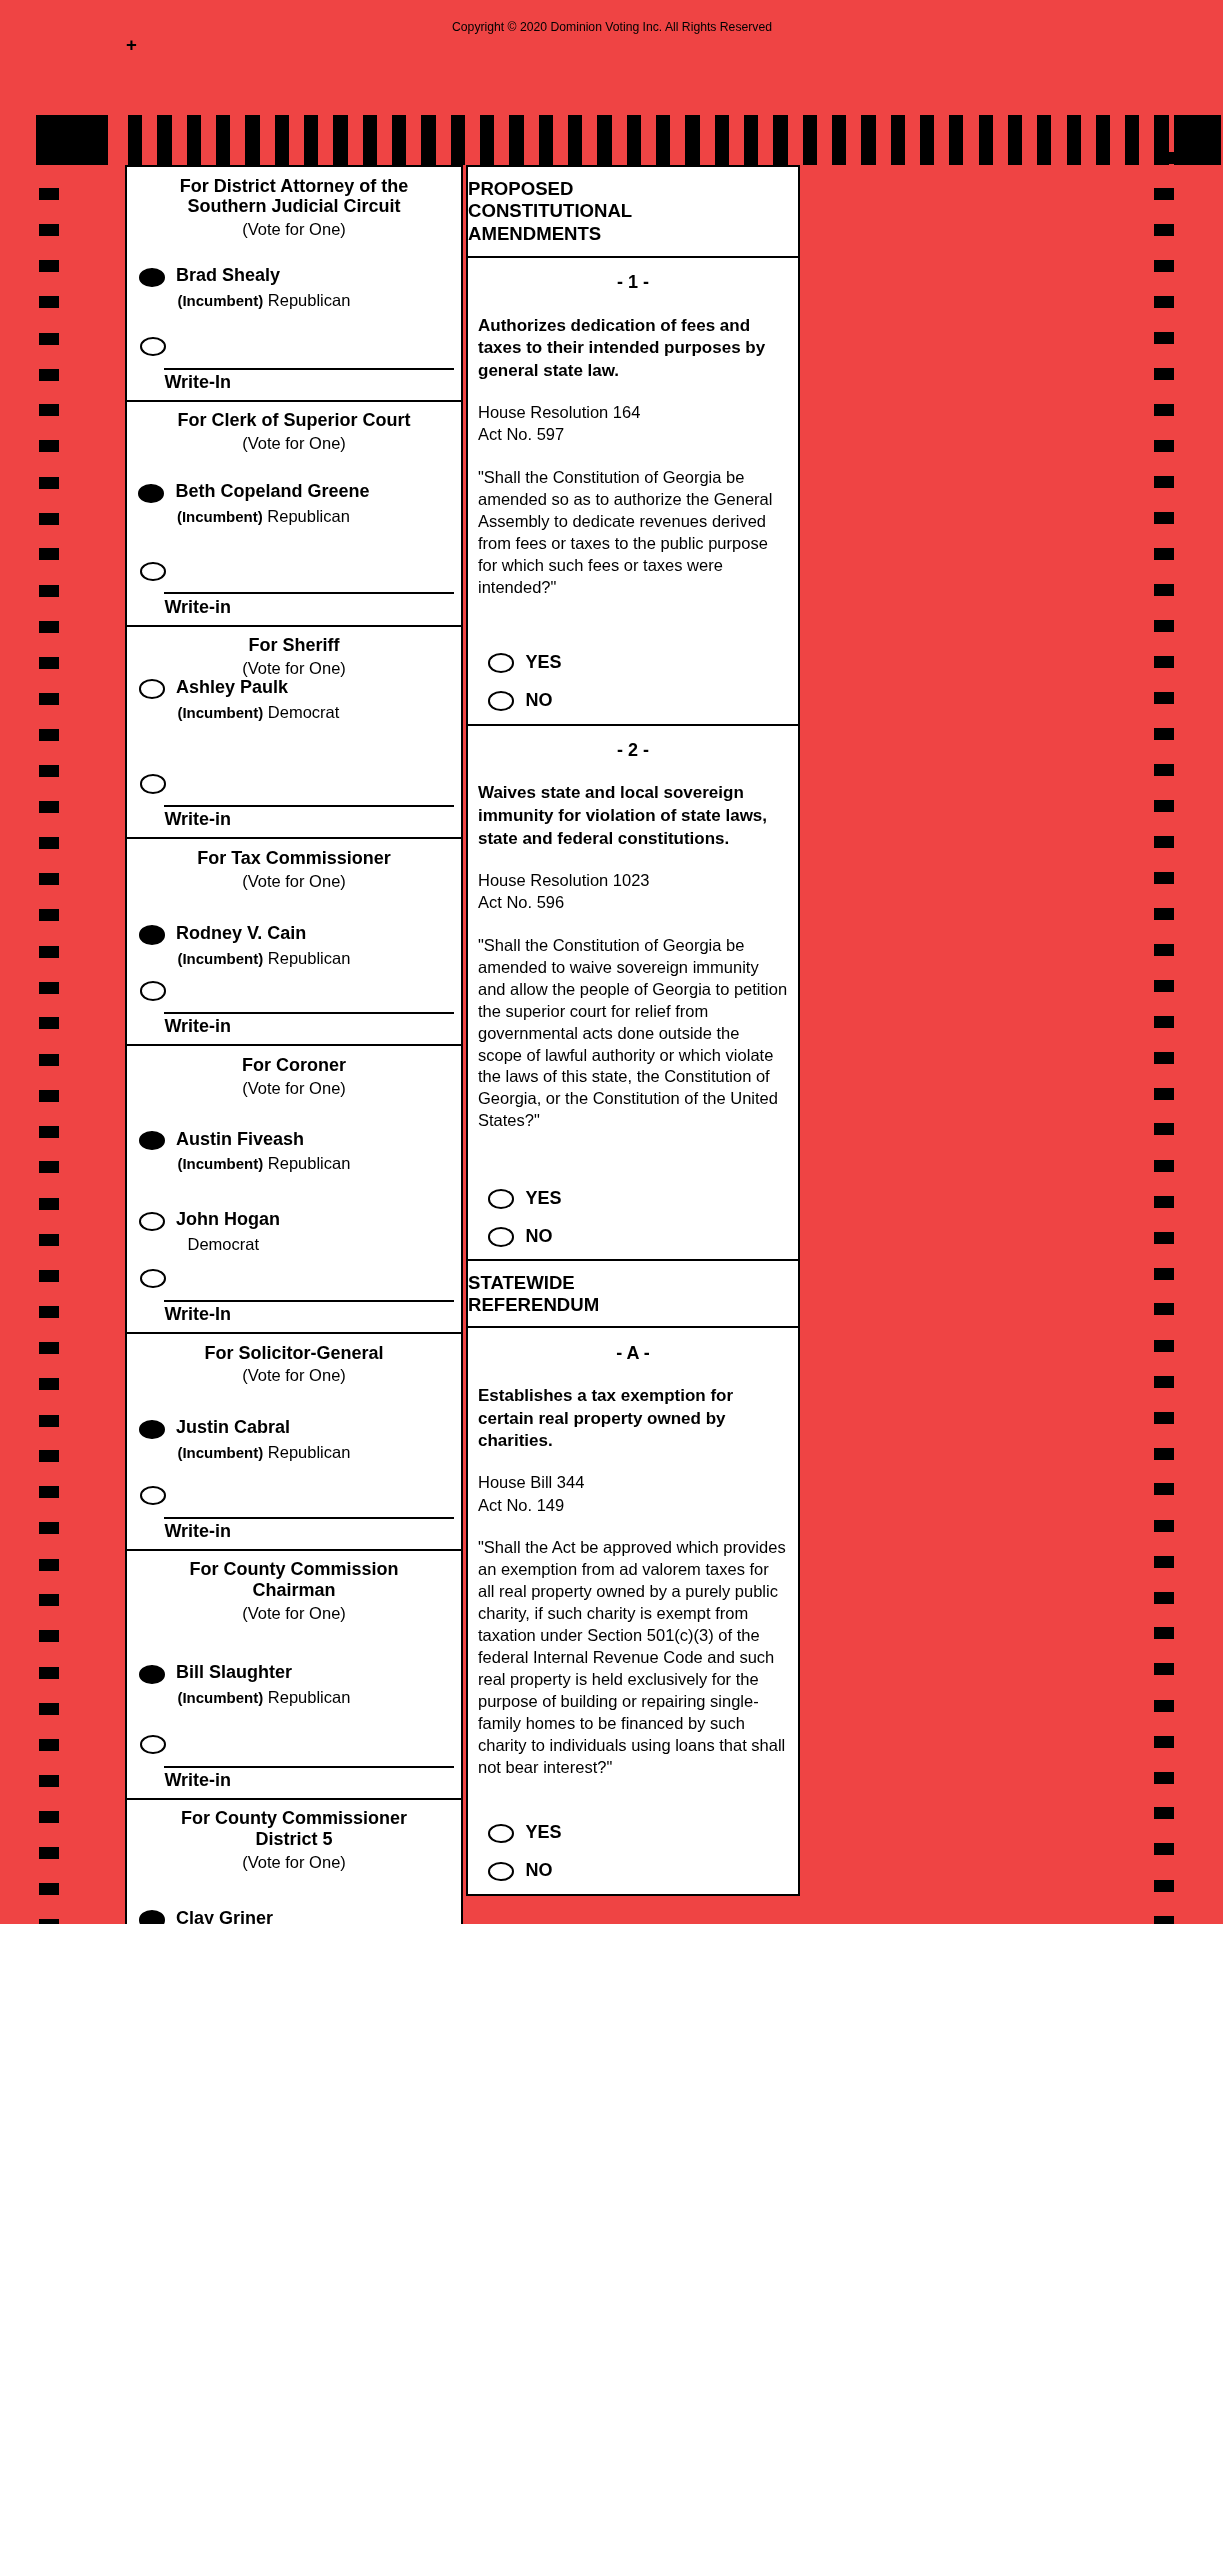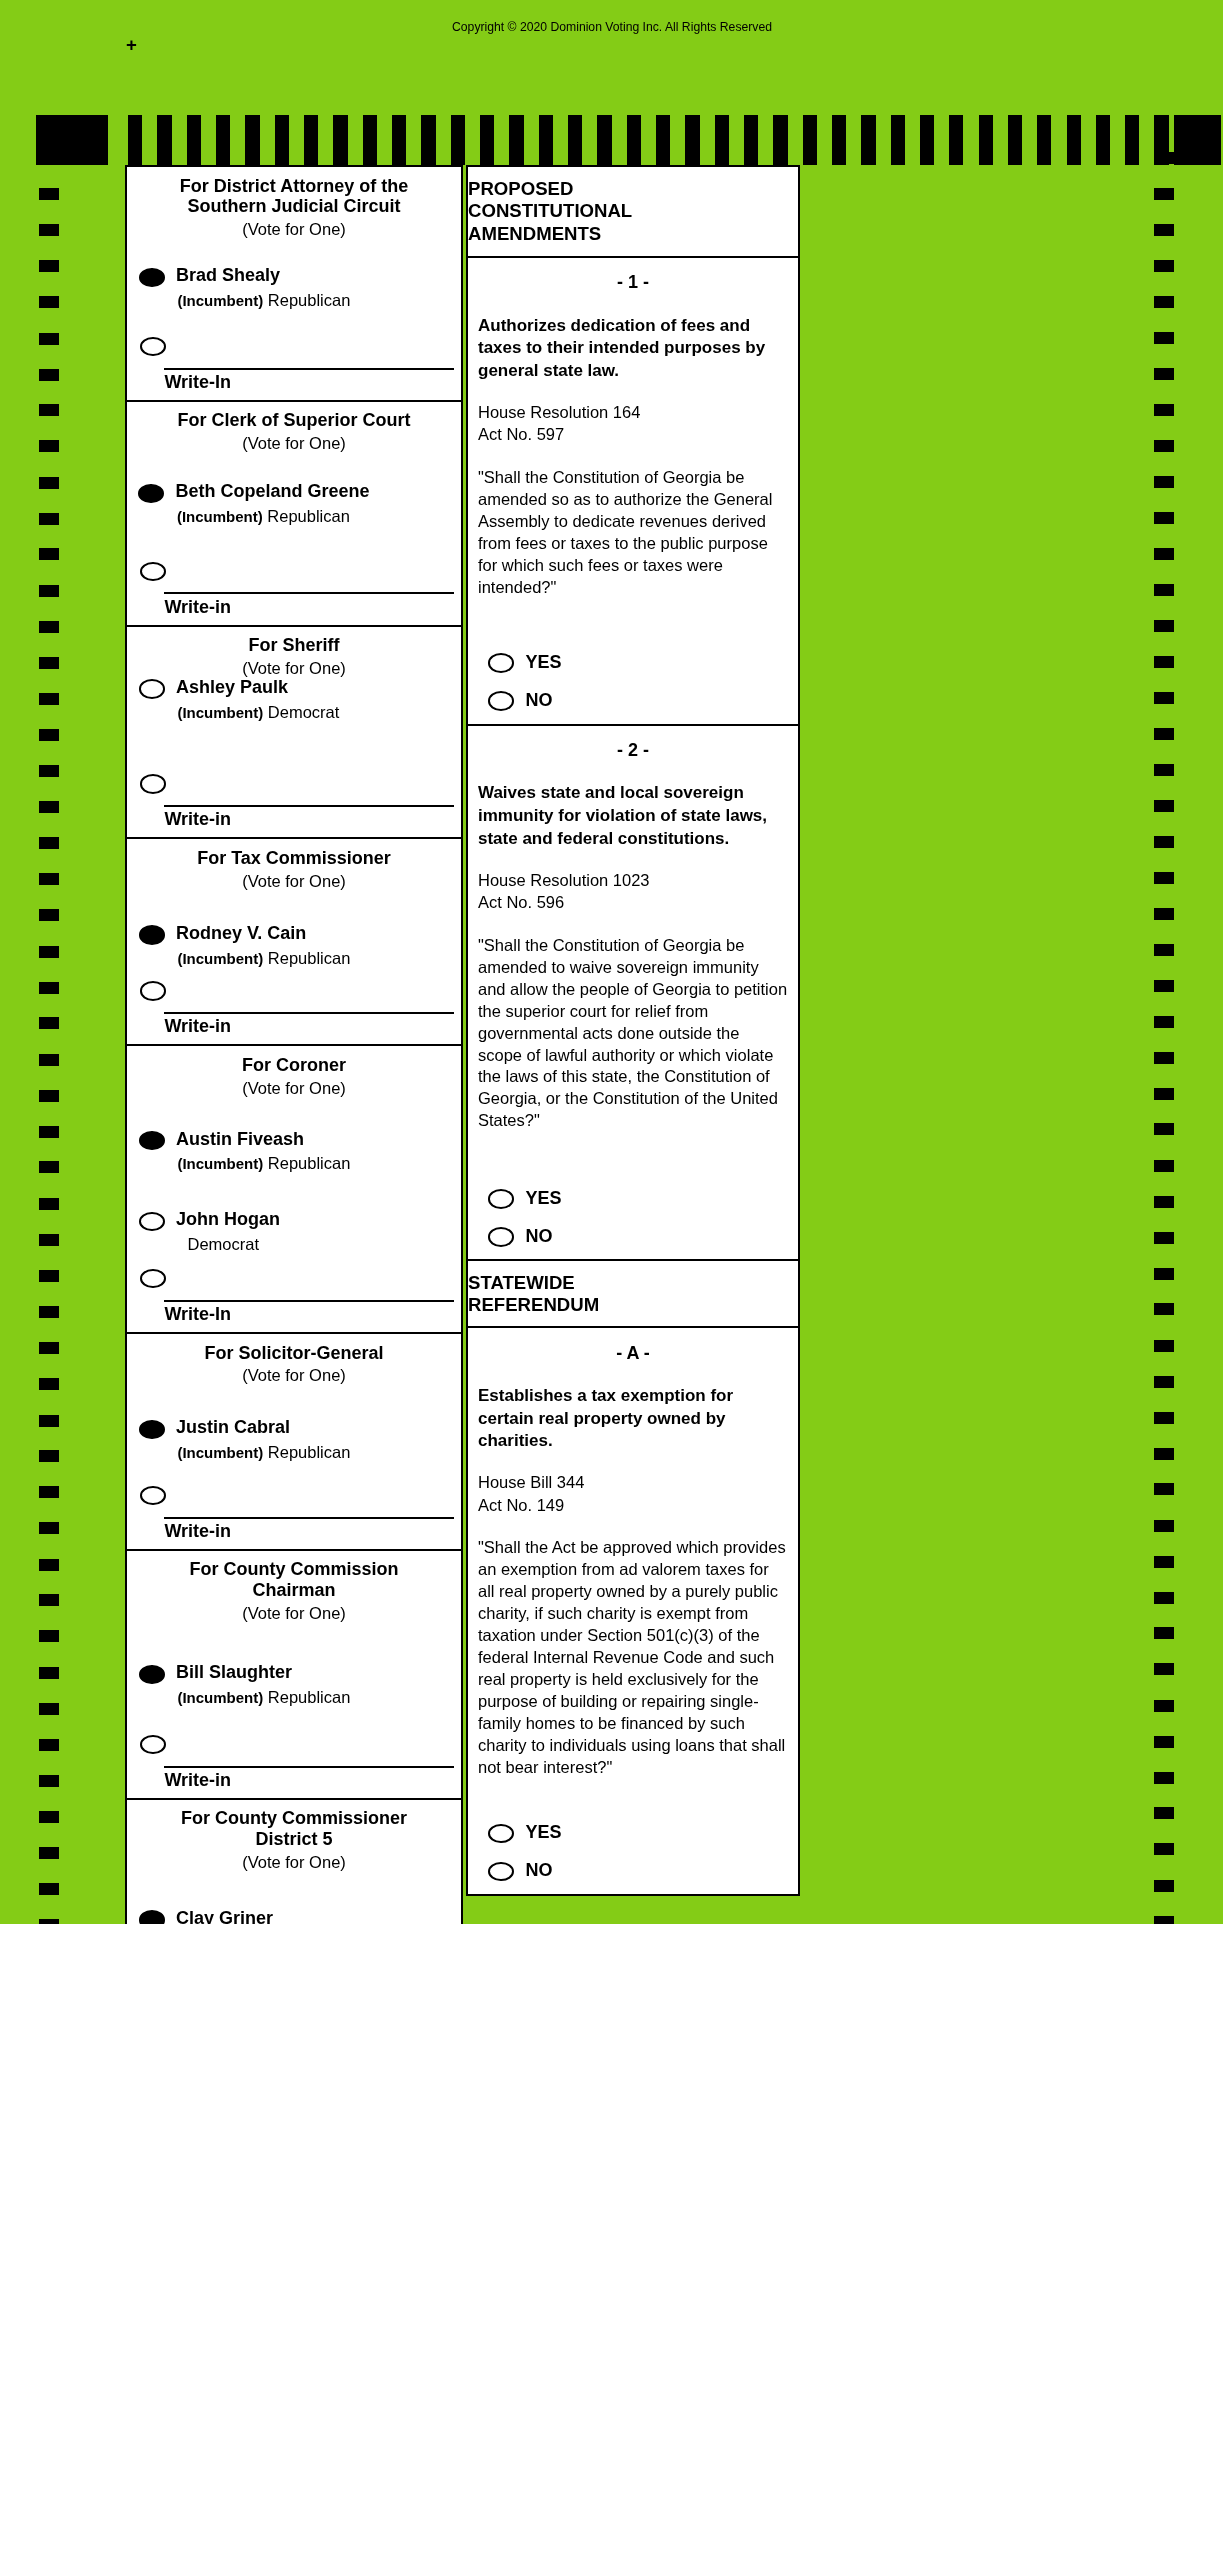--- a/index.html
+++ b/index.html
@@ -1,16 +1,16 @@
 <!DOCTYPE html>
 <html style="font-size:11.5px"><head>
 <meta charset="utf-8">
 <style>
   html,body{margin:0;padding:0;background:#fff;}
-  #ballot{position:relative;width:1224px;height:1924px;background:#84cc16;color:#000;
+  #ballot{position:relative;width:1224px;height:1924px;background:#ef4444;color:#000;
           font-family:"Liberation Sans",sans-serif;overflow:hidden;text-decoration:underline;}
 
   
   .block{position:absolute;background:#000;}
   .tb-row{position:absolute;display:flex;justify-content:space-between;}
   .tb{width:14.3px;background:#000;flex:none;}
   .smark{position:absolute;width:20px;height:11.5px;background:#000;}
   #plus-mark{position:absolute;left:126px;top:34px;font-size:18.6px;font-weight:bold;}
   #copyright{position:absolute;left:0;top:20px;width:100%;text-align:center;font-size:12.2px;}
 

